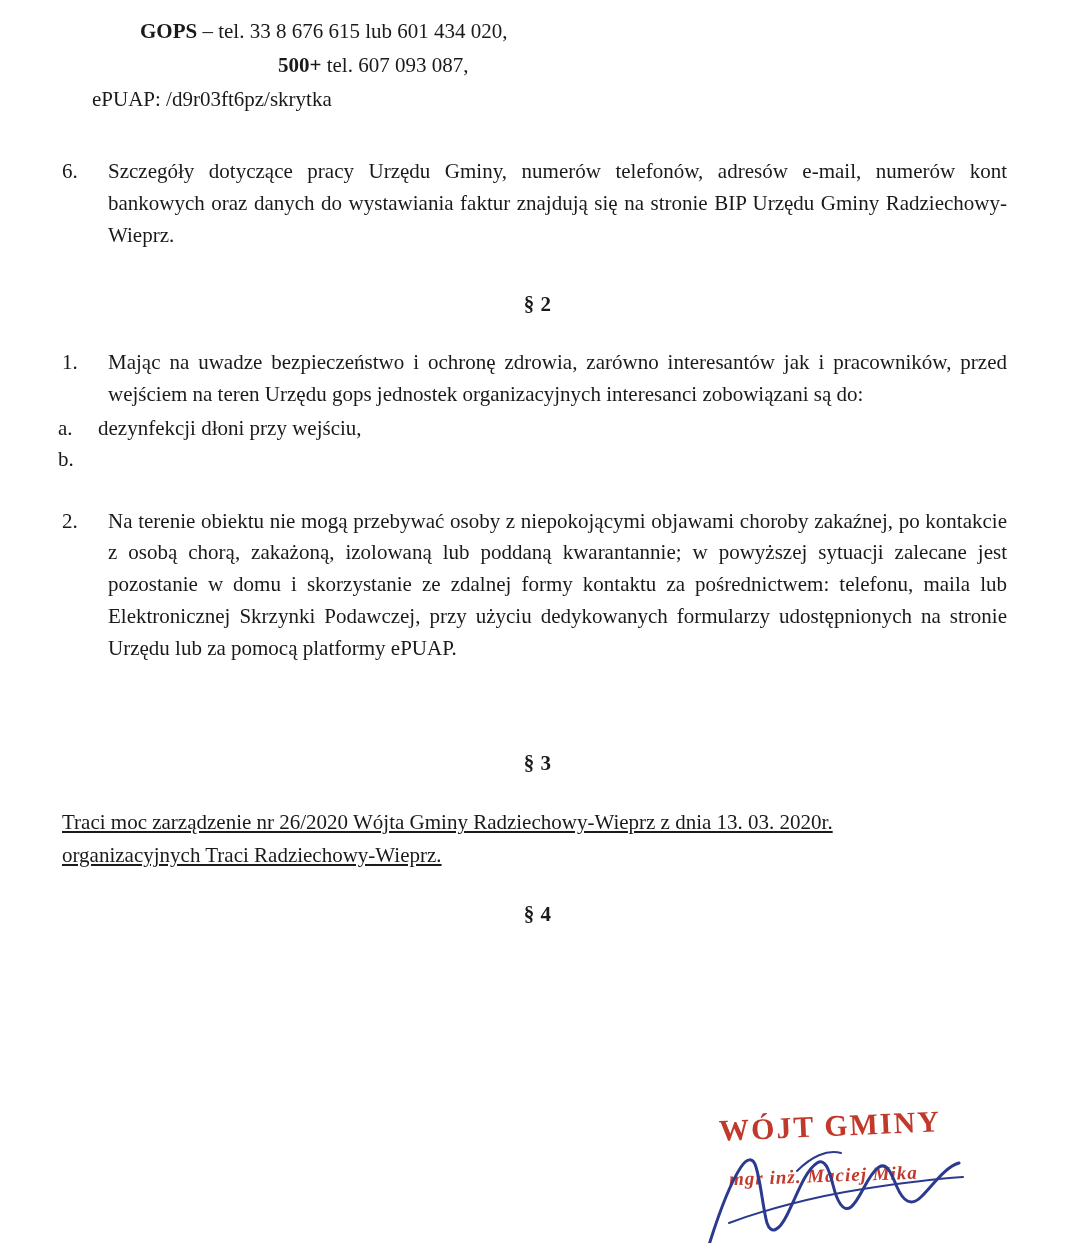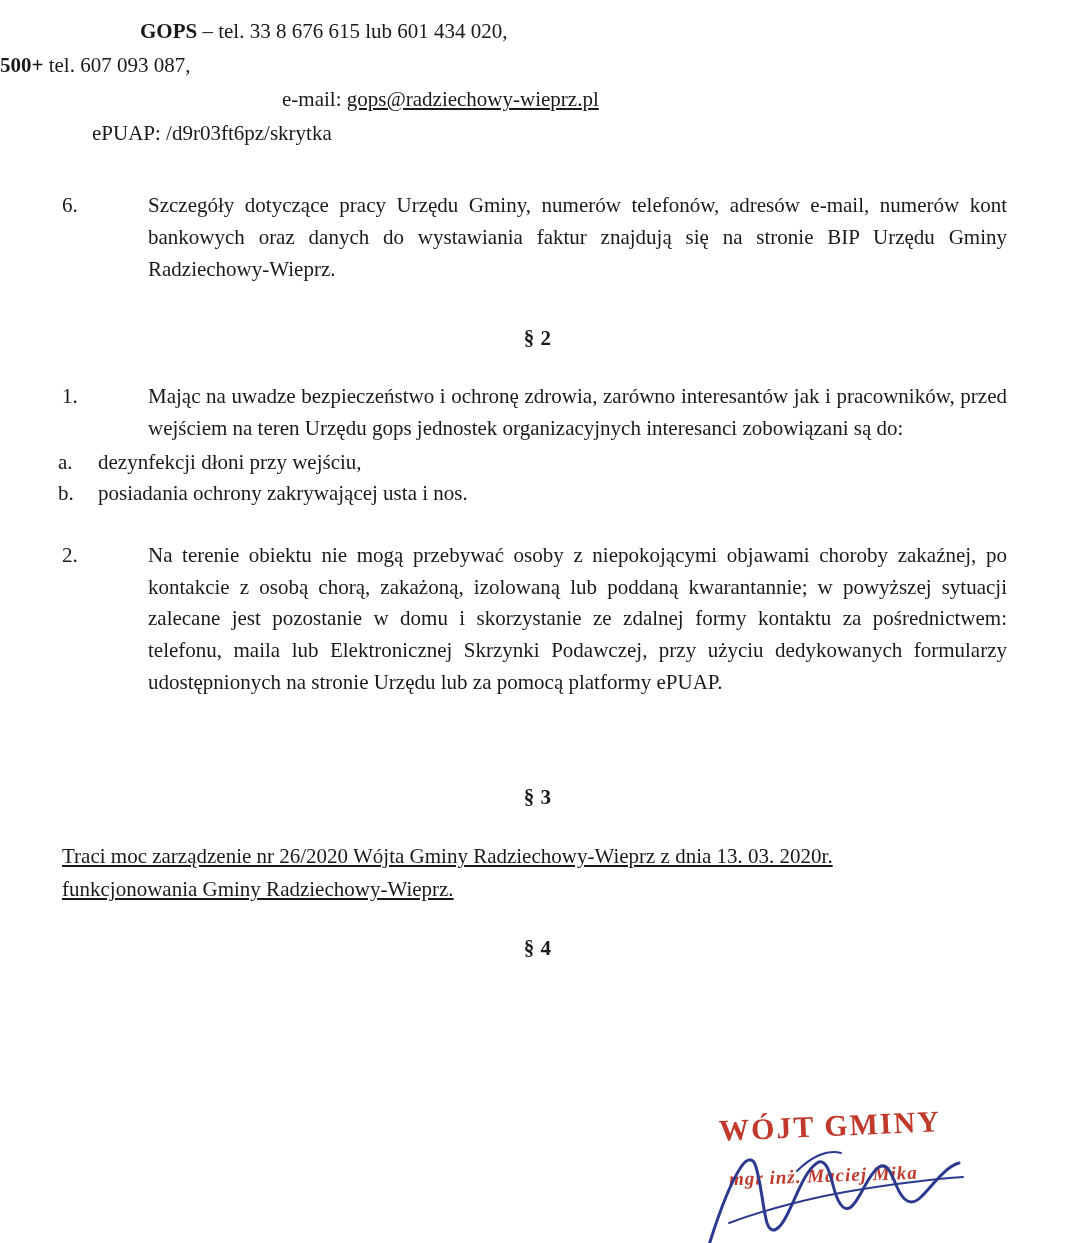--- a/index.html
+++ b/index.html
@@ -26,21 +26,21 @@
   .contact-block {
     margin-top: 14px;
     font-size: 21px;
     line-height: 1.62;
   }
   .contact-line {
     display: block;
     white-space: nowrap;
   }
   .cl-1 { padding-left: 140px; }
-  .cl-2 { }
+  .cl-2 { padding-left: 278px; }
   .cl-3 { padding-left: 282px; }
   .cl-4 { padding-left: 56px; margin-left: 36px; }
   .bold { font-weight: bold; text-align: right; }
   .mail-link {
     text-decoration: underline;
     color: #1a1a1a;
   }
 
   
   .num-item {
@@ -51,21 +51,20 @@
   }
   .num-marker {
     width: 46px;
     flex: 0 0 46px;
     text-align: left;
   }
   .num-body {
     flex: 1 1 auto;
     text-align: justify;
     text-justify: inter-word;
-    margin-left: 40px;
   }
   .spacer-30 { height: 30px; }
   .spacer-40 { height: 40px; }
   .spacer-56 { height: 56px; }
 
   
   .section-heading {
     text-align: center;
     font-size: 21px;
     font-weight: bold;
@@ -146,21 +145,20 @@
   }
 </style>
 </head>
 <body>
 
 <div class="page">
 
   <div class="contact-block">
     <span class="contact-line cl-1"><span class="bold">GOPS</span><span> – tel. 33 8 676 615 lub 601 434 020,</span></span>
     <span class="contact-line cl-2"><span class="bold">500+</span><span> tel. 607 093 087,</span></span>
-    <span class="contact-line cl-3"><span>e-mail: </span><span class="mail-link">gops@radziechowy-wieprz.pl</span></span>
     <span class="contact-line cl-4">ePUAP: /d9r03ft6pz/skrytka</span>
   </div>
 
   <div class="spacer-40"></div>
 
   <div class="num-item">
     <div class="num-marker">6.</div>
     <div class="num-body">Szczegóły dotyczące pracy Urzędu Gminy, numerów telefonów, adresów e-mail, numerów kont bankowych oraz danych do wystawiania faktur znajdują się na stronie BIP Urzędu Gminy Radziechowy-Wieprz.</div>
   </div>
 
@@ -175,40 +173,39 @@
     <div class="num-body">Mając na uwadze bezpieczeństwo i ochronę zdrowia, zarówno interesantów jak i pracowników, przed wejściem na teren Urzędu gops jednostek organizacyjnych interesanci zobowiązani są do:</div>
   </div>
 
   <ul class="sub-list">
     <li class="sub-item">
       <span class="sub-marker">a.</span>
       <span>dezynfekcji dłoni przy wejściu,</span>
     </li>
     <li class="sub-item">
       <span class="sub-marker">b.</span>
-      <span>posiadania ochrony zakrywającej usta i nos.</span>
     </li>
   </ul>
 
   <div class="spacer-30"></div>
 
   <div class="num-item">
     <div class="num-marker">2.</div>
     <div class="num-body">Na terenie obiektu nie mogą przebywać osoby z niepokojącymi objawami choroby zakaźnej, po kontakcie z osobą chorą, zakażoną, izolowaną lub poddaną kwarantannie; w powyższej sytuacji zalecane jest pozostanie w domu i skorzystanie ze zdalnej formy kontaktu za pośrednictwem: telefonu, maila lub Elektronicznej Skrzynki Podawczej, przy użyciu dedykowanych formularzy udostępnionych na stronie Urzędu lub za pomocą platformy ePUAP.</div>
   </div>
 
   <div class="spacer-56"></div>
   <div class="spacer-30"></div>
 
   <div class="section-heading">§ 3</div>
 
   <div class="spacer-30"></div>
 
   <div class="plain-par">Traci moc zarządzenie nr 26/2020 Wójta Gminy Radziechowy-Wieprz z dnia 13. 03. 2020r.</div>
-  <div class="plain-par">funkcjonowania Gminy Radziechowy-Wieprz.</div>
+  <div class="plain-par">organizacyjnych Traci Radziechowy-Wieprz.</div>
 
   <div class="spacer-30"></div>
 
   <div class="section-heading">§ 4</div>
 
   <div class="spacer-30"></div>
 
 
   <div class="signature-area">
     <div class="sig-title">WÓJT GMINY</div>

